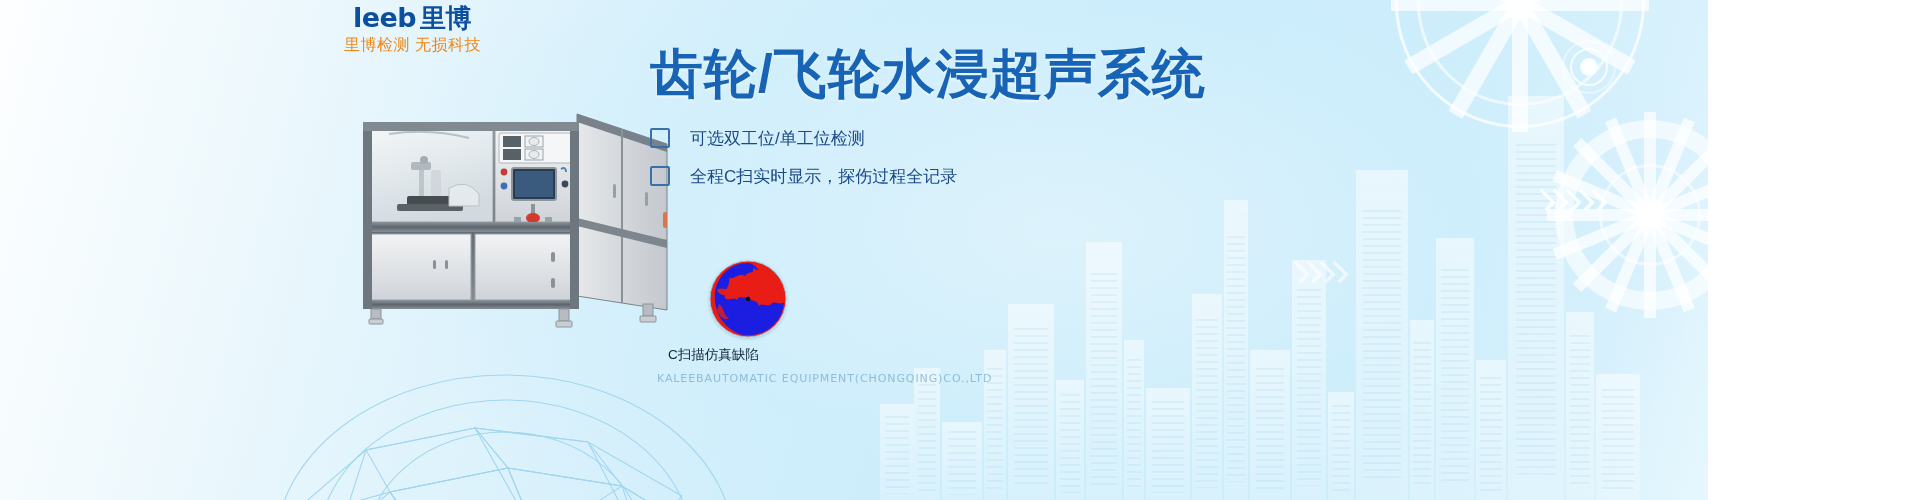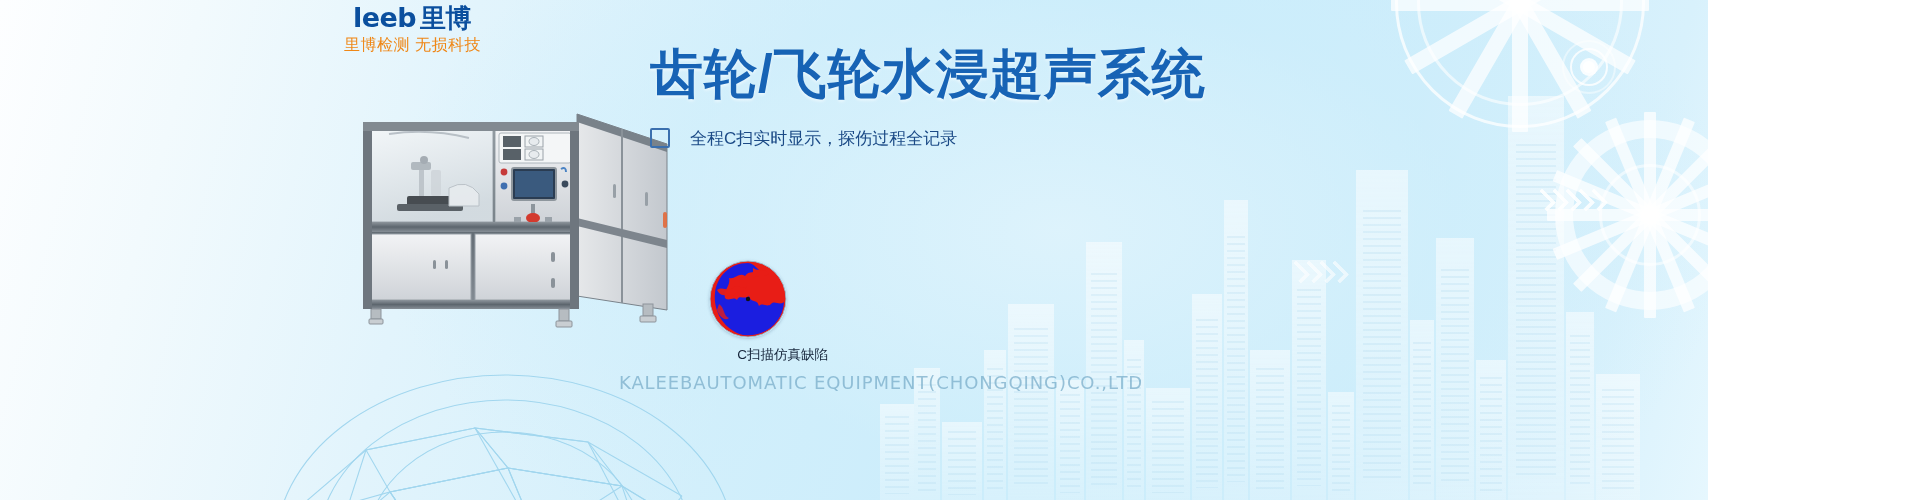--- a/index.html
+++ b/index.html
@@ -57,27 +57,27 @@
     font-size:53px;font-weight:bold;color:#1763b5;line-height:1.04;letter-spacing:1px;
     white-space:nowrap;text-shadow:0 2px 3px rgba(255,255,255,.55);
   }
   .subtitle{margin-top:20px;font-size:19.5px;color:#20324a;letter-spacing:.2px;white-space:nowrap;}
   .features{margin-top:18px;}
   .feature{display:flex;align-items:center;height:38px;}
   .chk{width:16px;height:16px;border:2px solid #3a6fae;border-radius:2px;flex:0 0 auto;background:transparent;}
   .feature-label{margin-left:20px;font-size:17px;color:#1b4a86;white-space:nowrap;}
 
   
-  .cscan{position:absolute;left:668px;top:260px;width:160px;text-align:right;}
+  .cscan{position:absolute;left:668px;top:260px;width:160px;text-align:left;}
   .cscan-img{width:78px;height:78px;margin:0 auto;position:relative;border-radius:50%;overflow:hidden;
      box-shadow:0 1px 3px rgba(40,80,120,.25);}
   .cscan-caption{margin-top:8px;font-size:13.5px;color:#15243a;white-space:nowrap;}
 
   
-  .footer-en{position:absolute;left:619px;top:372px;font-size:18px;letter-spacing:.9px;
+  .footer-en{position:absolute;left:657px;top:372px;font-size:11px;letter-spacing:.9px;
      color:rgba(118,170,200,.72);white-space:nowrap;font-family:"DejaVu Sans",sans-serif;}
 </style>
 </head>
 <body>
 
 <div id="banner">
 
   <div class="bg-layer">
 
     <div class="city">
@@ -270,20 +270,24 @@
       <rect x="318" y="112" width="4" height="16" rx="2" fill="#e2693a" opacity=".9"></rect>
     </svg>
   </div>
 
   <div class="content">
     <div class="title">齿轮/飞轮水浸超声系统</div>
 
     <div class="features">
       <div class="feature">
         <span class="chk"></span>
+        <span class="feature-label">可选双工位/单工位检测</span>
+      </div>
+      <div class="feature">
+        <span class="chk"></span>
         <span class="feature-label">全程C扫实时显示，探伤过程全记录</span>
       </div>
     </div>
   </div>
 
   <div class="cscan">
     <div class="cscan-img">
       <svg width="78" height="78" viewBox="0 0 78 78">
         <circle cx="39" cy="39" r="38" fill="#e81d16"></circle>
         <path d="M39 3 C21 3 8 16 6 33 C4 50 14 70 34 75 C56 78 74 62 75 42

